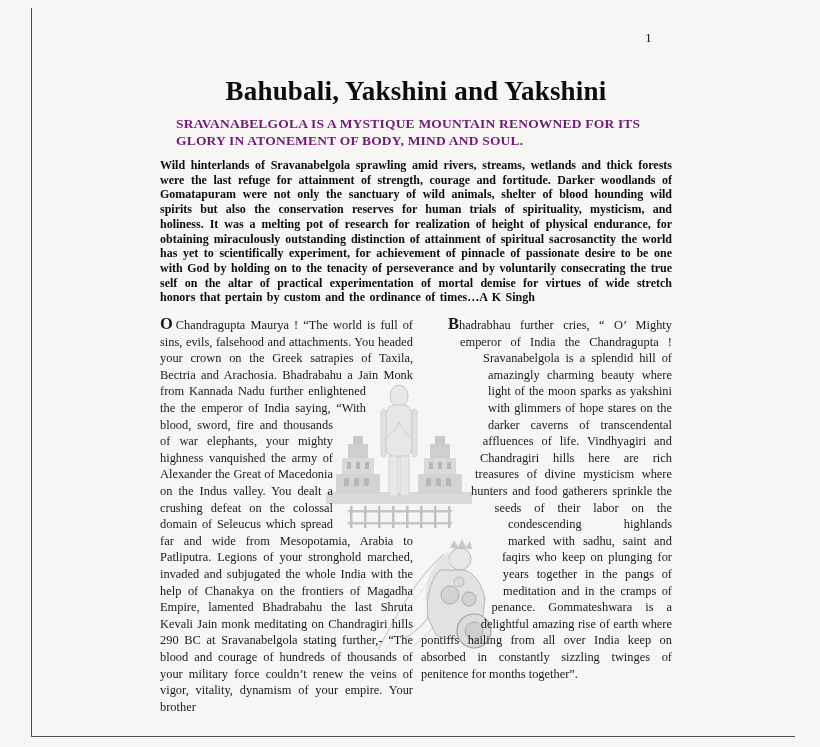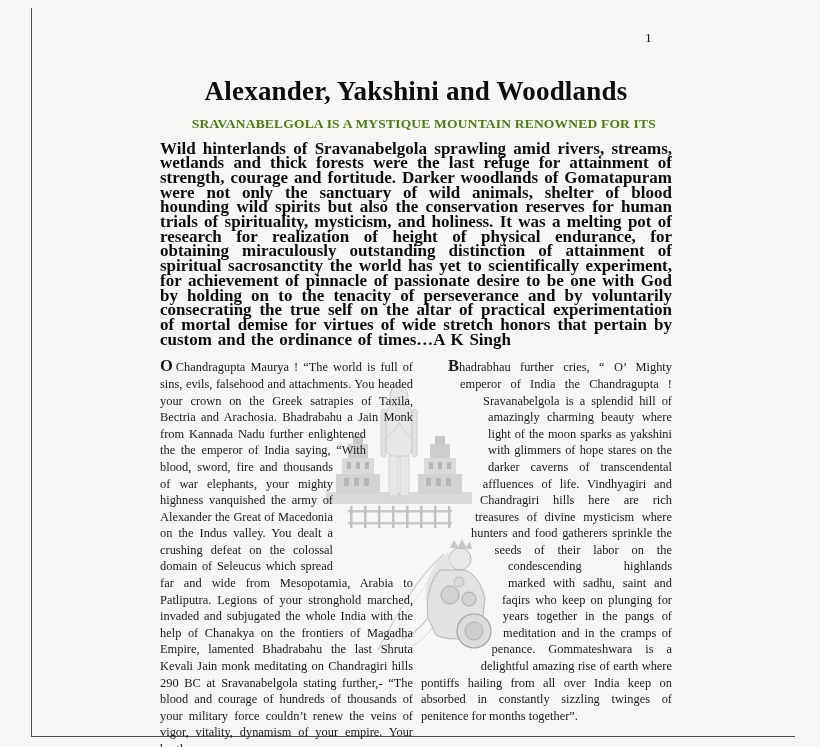--- a/index.html
+++ b/index.html
@@ -16,26 +16,26 @@
   .edge-bottom{position:absolute;left:31px;top:736px;width:764px;height:1px;background:#4d4d4d;}
   .pagenum{position:absolute;left:645px;top:30px;font-size:13.5px;color:#1c1c1c;}
   .content{position:absolute;left:160px;top:0;width:512px;}
   .title{
     margin:76px 0 0 0;
     font-size:27px;font-weight:bold;text-align:center;
     letter-spacing:0.2px;color:#0d0d0d;
   }
   .subtitle{
     margin:9px auto 0 auto;width:480px;
-    font-size:13.5px;font-weight:bold;text-align:right;
-    line-height:16.5px;color:#4d7c0f;letter-spacing:0.2px;
+    font-size:13.5px;font-weight:bold;text-align:left;
+    line-height:16.5px;color:#701a75;letter-spacing:0.2px;
   }
   .intro{
     margin:9px 0 0 0;
-    font-size:17px;font-weight:bold;text-align:justify;
+    font-size:12px;font-weight:bold;text-align:justify;
     line-height:14.7px;color:#0d0d0d;word-spacing:1.5px;
   }
   .cols{margin-top:11px;display:flex;gap:8px;position:relative;z-index:1;}
   .col{font-size:12.4px;line-height:16.6px;text-align:justify;color:#1a1a1a;}
   .col-left{width:253px;}
   .col-right{width:251px;}
   .dropcap{font-weight:bold;font-size:16.5px;}
   .dropcap.spaced{margin-right:3px;}
   .carve-left{
     float:right;width:80px;height:216px;
@@ -125,24 +125,25 @@
       <circle cx="87" cy="44" r="5" fill="#d6d6d6" stroke="#a8a8a8" stroke-width="0.8"></circle>
       <circle cx="102" cy="93" r="17" fill="#d8d8d8" stroke="#969696" stroke-width="1.2"></circle>
       <circle cx="102" cy="93" r="9" fill="#c8c8c8" stroke="#a5a5a5" stroke-width="1"></circle>
       <path d="M56,80 C48,90 40,97 30,101" fill="none" stroke="#b5b5b5" stroke-width="1.2"></path>
       <path d="M60,90 C54,98 48,104 40,108" fill="none" stroke="#c2c2c2" stroke-width="0.8"></path>
     </svg>
   </div>
 
   <div class="content">
 
-    <h1 class="title">Alexander, Yakshini and Woodlands</h1>
+    <h1 class="title">Bahubali, Yakshini and Yakshini</h1>
 
     <div class="subtitle">
       <div>SRAVANABELGOLA IS A MYSTIQUE MOUNTAIN RENOWNED FOR ITS</div>
+      <div>GLORY IN ATONEMENT OF BODY, MIND AND SOUL.</div>
     </div>
 
     <p class="intro">Wild hinterlands of Sravanabelgola sprawling amid rivers, streams, wetlands and thick forests were the last refuge for attainment of strength, courage and fortitude. Darker woodlands of Gomatapuram were not only the sanctuary of wild animals, shelter of blood hounding wild spirits but also the conservation reserves for human trials of spirituality, mysticism, and holiness. It was a melting pot of research for realization of height of physical endurance, for obtaining miraculously outstanding distinction of attainment of spiritual sacrosanctity the world has yet to scientifically experiment, for achievement of pinnacle of passionate desire to be one with God by holding on to the tenacity of perseverance and by voluntarily consecrating the true self on the altar of practical experimentation of mortal demise for virtues of wide stretch honors that pertain by custom and the ordinance of times…A K Singh</p>
 
     <div class="cols">
 
       <div class="col col-left">
         <div class="carve-left"></div>
         <span class="dropcap spaced">O</span><span>Chandragupta Maurya ! “The world is full of sins, evils, falsehood and attachments. You headed your crown on the Greek satrapies of Taxila, Bectria and Arachosia. Bhadrabahu a Jain Monk from Kannada Nadu further enlightened the the emperor of India saying, “With blood, sword, fire and thousands of war elephants, your mighty highness vanquished the army of Alexander the Great of Macedonia on the Indus valley. You dealt a crushing defeat on the colossal domain of Seleucus which spread far and wide from Mesopotamia, Arabia to Patliputra. Legions of your stronghold marched, invaded and subjugated the whole India with the help of Chanakya on the frontiers of Magadha Empire, lamented Bhadrabahu the last Shruta Kevali Jain monk meditating on Chandragiri hills 290 BC at Sravanabelgola stating further,- “The blood and courage of hundreds of thousands of your military force couldn’t renew the veins of vigor, vitality, dynamism of your empire. Your brother</span>
       </div>

